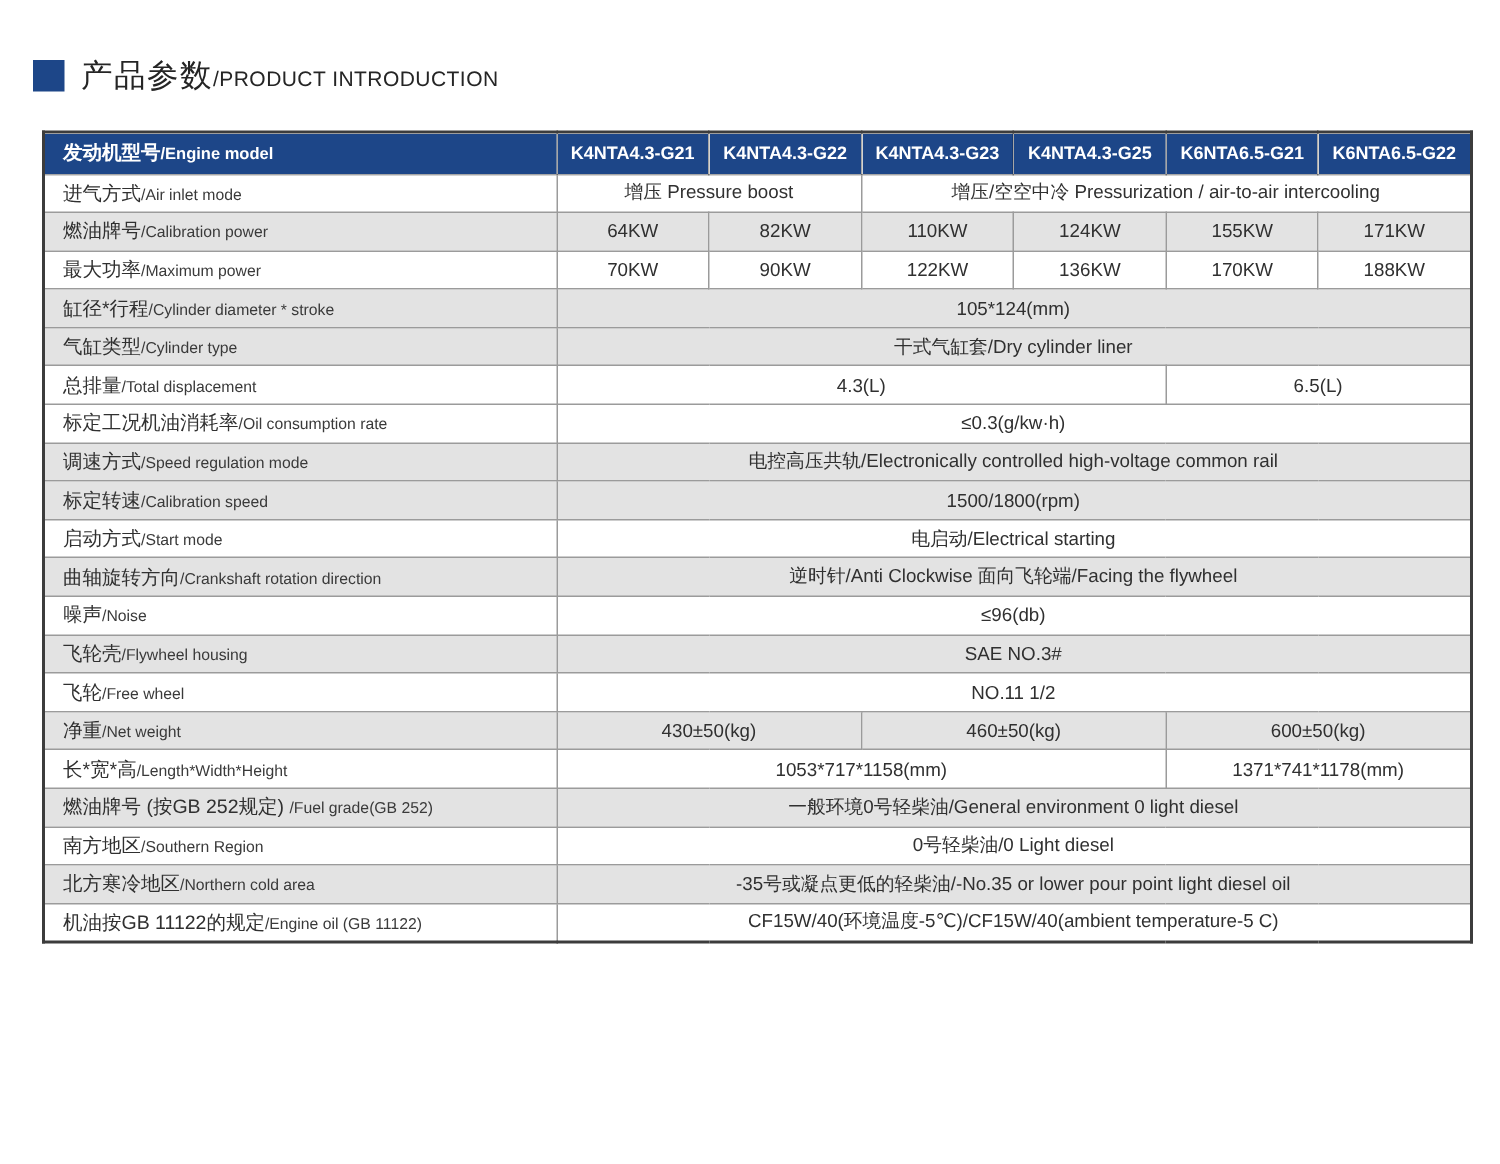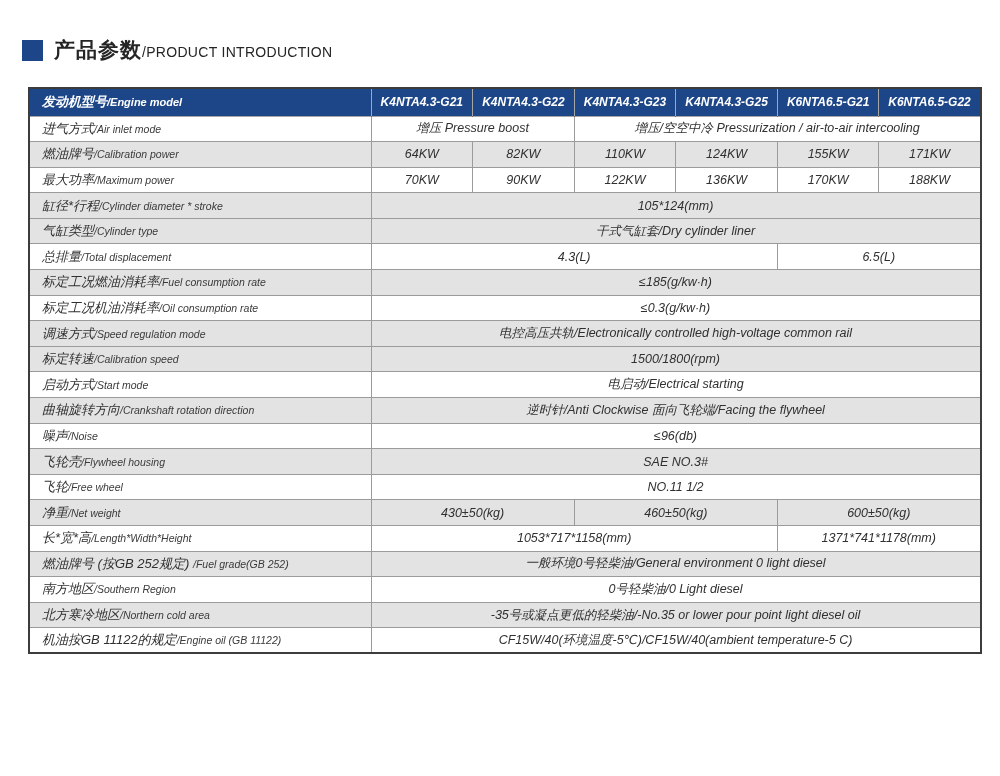--- a/index.html
+++ b/index.html
@@ -21,24 +21,24 @@
   }
   .page-title{
     position:absolute;left:22px;top:36px;
     display:flex;align-items:center;gap:11px;
   }
   .title-square{
     width:21px;height:21px;background:var(--accent);
     flex:0 0 auto;
   }
   .title-text{white-space:nowrap;color:#252525;}
-  .title-text .zh{font-size:21px;font-weight:700;letter-spacing:1px;}
+  .title-text .zh{font-size:21px;font-weight:400;letter-spacing:1px;}
   .title-text .en{font-size:14px;font-weight:400;letter-spacing:.3px;}
   .spec-table-wrap{
-    position:absolute;left:28px;top:87px;width:788px;font-style:italic;
+    position:absolute;left:28px;top:87px;width:788px;
   }
   table{
     width:100%;border-collapse:collapse;table-layout:fixed;
     border:2px solid var(--outer-border);
   }
   col.c-label{width:342px;}
   col.c-model{width:101.6px;}
   thead th{
     background:var(--header-bg);color:var(--header-text);
     height:28px;font-size:12px;font-weight:700;
@@ -122,24 +122,20 @@
         </tr>
         <tr class="alt">
           <th class="row-label"><span class="zh">气缸类型</span><span class="en">/Cylinder type</span></th>
           <td class="value-cell" colspan="6">干式气缸套/Dry cylinder liner</td>
         </tr>
         <tr>
           <th class="row-label"><span class="zh">总排量</span><span class="en">/Total displacement</span></th>
           <td class="value-cell" colspan="4">4.3(L)</td>
           <td class="value-cell" colspan="2">6.5(L)</td>
         </tr>
-        <tr class="alt">
-          <th class="row-label"><span class="zh">标定工况燃油消耗率</span><span class="en">/Fuel consumption rate</span></th>
-          <td class="value-cell" colspan="6">≤185(g/kw·h)</td>
-        </tr>
         <tr>
           <th class="row-label"><span class="zh">标定工况机油消耗率</span><span class="en">/Oil consumption rate</span></th>
           <td class="value-cell" colspan="6">≤0.3(g/kw·h)</td>
         </tr>
         <tr class="alt">
           <th class="row-label"><span class="zh">调速方式</span><span class="en">/Speed regulation mode</span></th>
           <td class="value-cell" colspan="6">电控高压共轨/Electronically controlled high-voltage common rail</td>
         </tr>
         <tr class="alt">
           <th class="row-label"><span class="zh">标定转速</span><span class="en">/Calibration speed</span></th>

